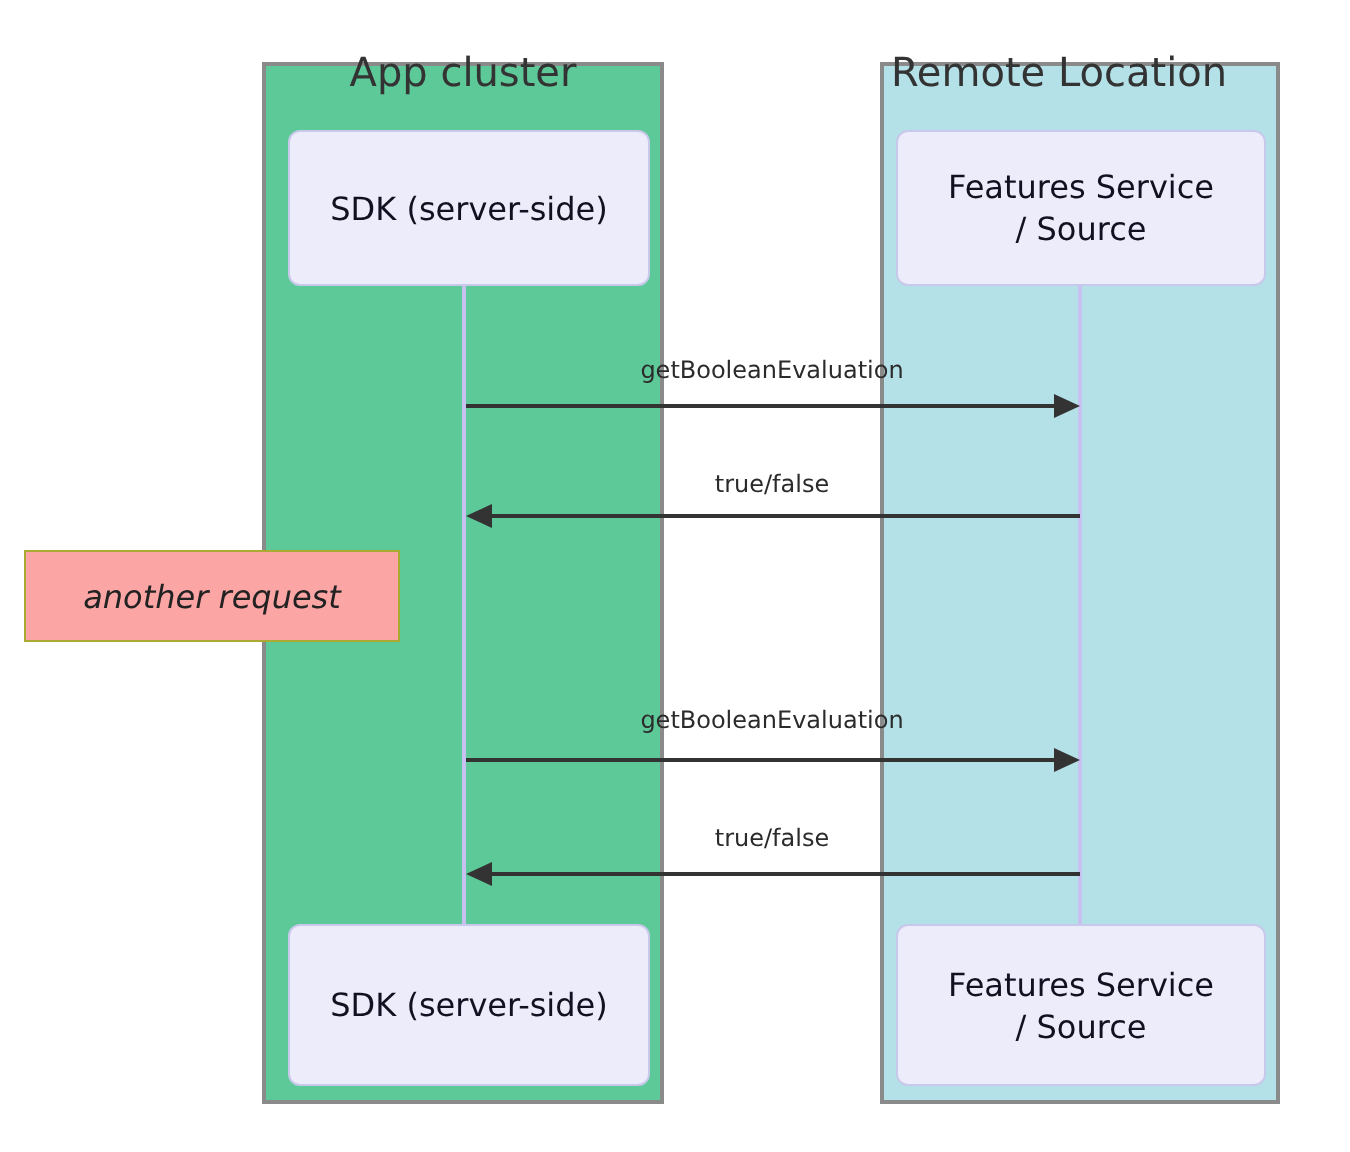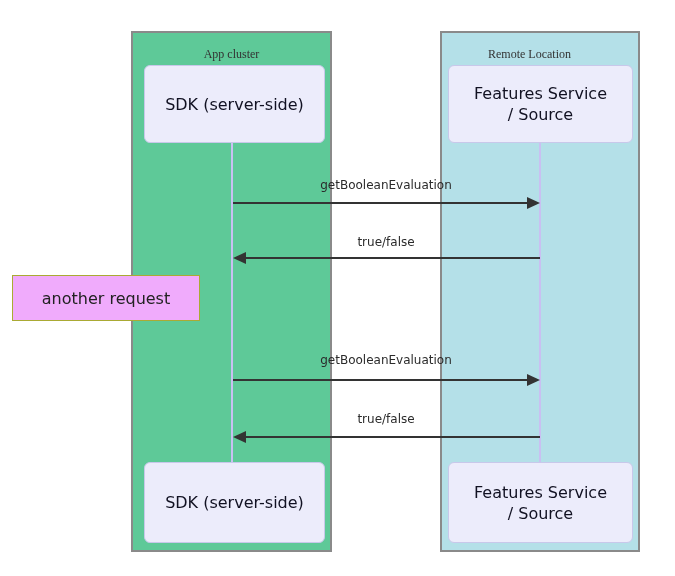--- a/index.html
+++ b/index.html
@@ -17,27 +17,26 @@
   .region {
     position: absolute;
     top: 31px;
     height: 521px;
     border: 2px solid #8a8a8a;
   }
   .region-app { left: 131px; width: 201px; }
   .region-remote { left: 440px; width: 200px; }
   .region-label {
     position: absolute;
-    top: 45px;
+    top: 27px;
     text-align: center;
-    font-size: 12px;
+    font-size: 20px;
     color: #333333;
     line-height: 19px;
     white-space: nowrap;
-    font-family: Liberation Serif, serif;
   }
   .region-label.app { left: 131px; width: 201px; }
   .region-label.remote { left: 440px; width: 179px; }
   .lifeline {
     position: absolute;
     top: 143px;
     height: 319px;
     width: 2px;
   }
   .lifeline.left { left: 231px; }
@@ -147,21 +146,21 @@
     <span>Features Service</span>
     <span>/ Source</span>
   </div>
 
   <div class="msg-label m1-label">getBooleanEvaluation</div>
   <div class="arrow right m1-arrow"></div>
 
   <div class="msg-label m2-label">true/false</div>
   <div class="arrow left m2-arrow"></div>
 
-  <div class="note" style="background: #f0abfc;">
+  <div class="note" style="background: #fca5a5; font-style: italic;">
     <span>another request</span>
   </div>
 
   <div class="msg-label m3-label">getBooleanEvaluation</div>
   <div class="arrow right m3-arrow"></div>
 
   <div class="msg-label m4-label">true/false</div>
   <div class="arrow left m4-arrow"></div>
 
 </div>

